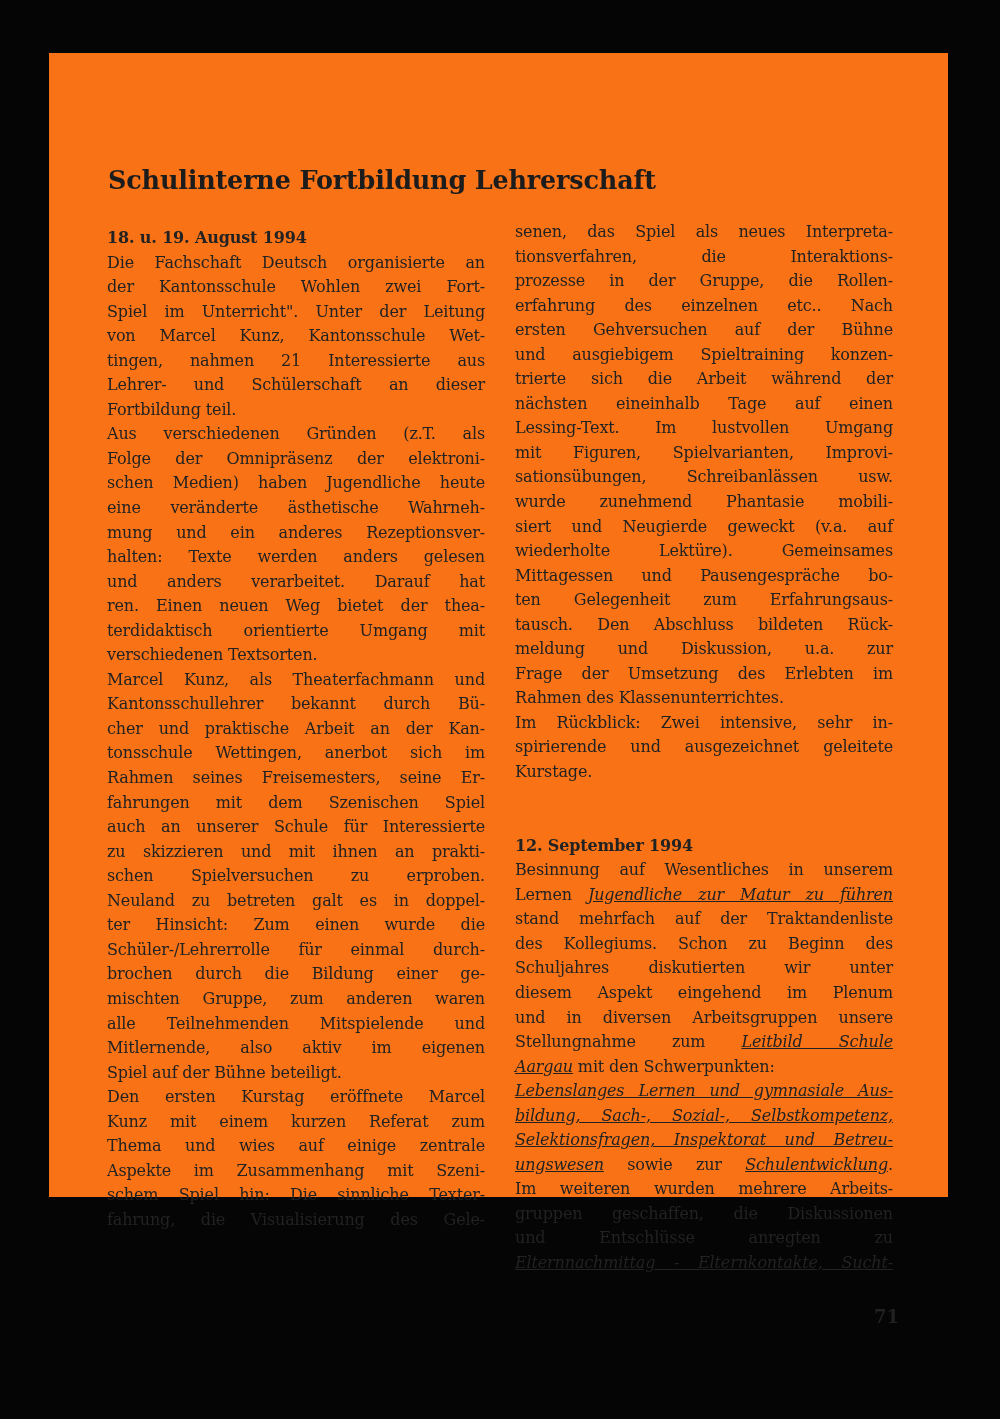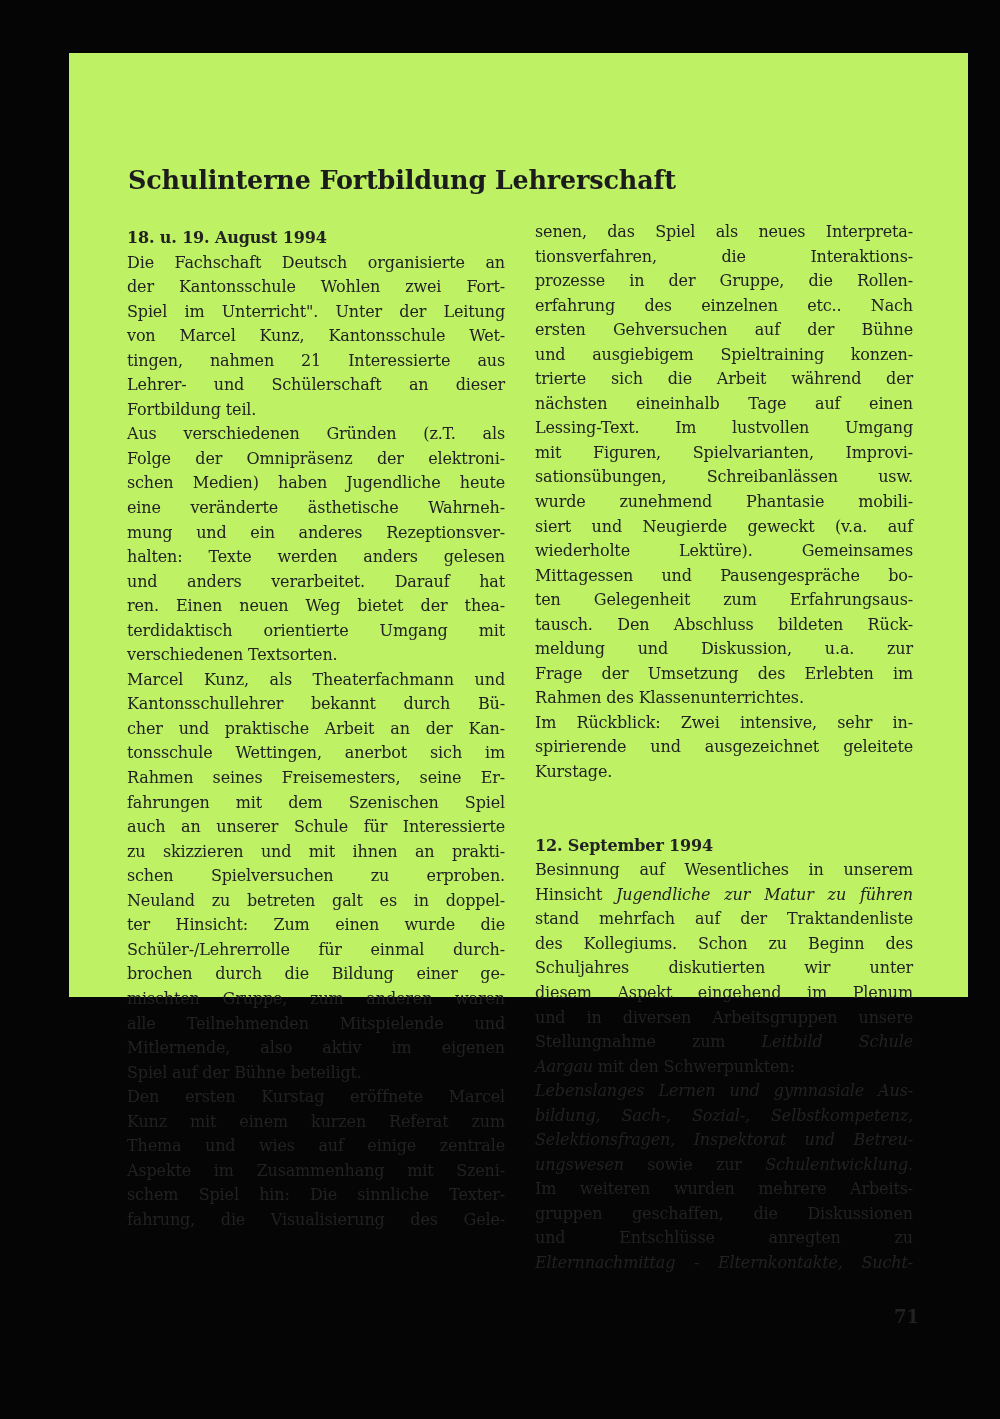--- a/index.html
+++ b/index.html
@@ -2,41 +2,40 @@
 <html><head>
 <meta charset="utf-8">
 <style>
   html, body { margin: 0; padding: 0; }
   body {
     width: 1000px; height: 1419px; background: #050505;
     position: relative; overflow: hidden;
     font-family: "DejaVu Serif", "Liberation Serif", serif;
   }
   .page {
-    position: absolute; left: 49px; top: 53px; width: 899px; height: 944px;
-    background: #bef264;
-    margin-left: 20px;
+    position: absolute; left: 49px; top: 53px; width: 899px; height: 1144px;
+    background: #f97316;
   }
   .title {
     position: absolute; left: 59px; top: 112px; margin: 0;
     font-family: "DejaVu Serif", serif; font-weight: bold;
     font-size: 25.5px; color: #1c1c1c; letter-spacing: -0.2px; white-space: nowrap;
   }
   .col {
     position: absolute; top: 173px; width: 378px;
     font-size: 16px; line-height: 24.55px; color: #222;
     letter-spacing: -0.15px;
   }
   .col.left { left: 58px; }
   .col.right { left: 466px; top: 167px; }
   .line { display: block; height: 24.55px; white-space: nowrap; text-align: justify; text-align-last: justify; overflow: visible; }
   .line.last { text-align-last: left; }
   .line.bold { font-weight: bold; text-align-last: left; }
   .line.gap { height: 24.55px; }
-  .it { font-style: italic; }
+  .it { font-style: italic; text-decoration: underline; }
   .pagenum {
     position: absolute; left: 825px; top: 1253px; font-size: 18px; font-weight: bold; color: #222;
   }
 </style>
 </head>
 <body>
 
 <div class="page">
   <h1 class="title">Schulinterne Fortbildung Lehrerschaft</h1>
   <div class="col left" id="col-left">
@@ -103,21 +102,21 @@
       <span class="line">meldung und Diskussion, u.a. zur</span>
       <span class="line">Frage der Umsetzung des Erlebten im</span>
       <span class="line last">Rahmen des Klassenunterrichtes.</span>
       <span class="line">Im Rückblick: Zwei intensive, sehr in-</span>
       <span class="line">spirierende und ausgezeichnet geleitete</span>
       <span class="line last">Kurstage.</span>
       <span class="line gap"></span>
       <span class="line gap"></span>
       <span class="line bold">12. September 1994</span>
       <span class="line">Besinnung auf Wesentliches in unserem</span>
-      <span class="line"><span>Hinsicht </span><span class="it">Jugendliche zur Matur zu führen</span></span>
+      <span class="line"><span>Lernen </span><span class="it">Jugendliche zur Matur zu führen</span></span>
       <span class="line">stand mehrfach auf der Traktandenliste</span>
       <span class="line">des Kollegiums. Schon zu Beginn des</span>
       <span class="line">Schuljahres diskutierten wir unter</span>
       <span class="line">diesem Aspekt eingehend im Plenum</span>
       <span class="line">und in diversen Arbeitsgruppen unsere</span>
       <span class="line"><span>Stellungnahme zum </span><span class="it">Leitbild Schule</span></span>
       <span class="line last"><span class="it">Aargau</span><span> mit den Schwerpunkten:</span></span>
       <span class="line"><span class="it">Lebenslanges Lernen und gymnasiale Aus-</span></span>
       <span class="line"><span class="it">bildung, Sach-, Sozial-, Selbstkompetenz,</span></span>
       <span class="line"><span class="it">Selektionsfragen, Inspektorat und Betreu-</span></span>

